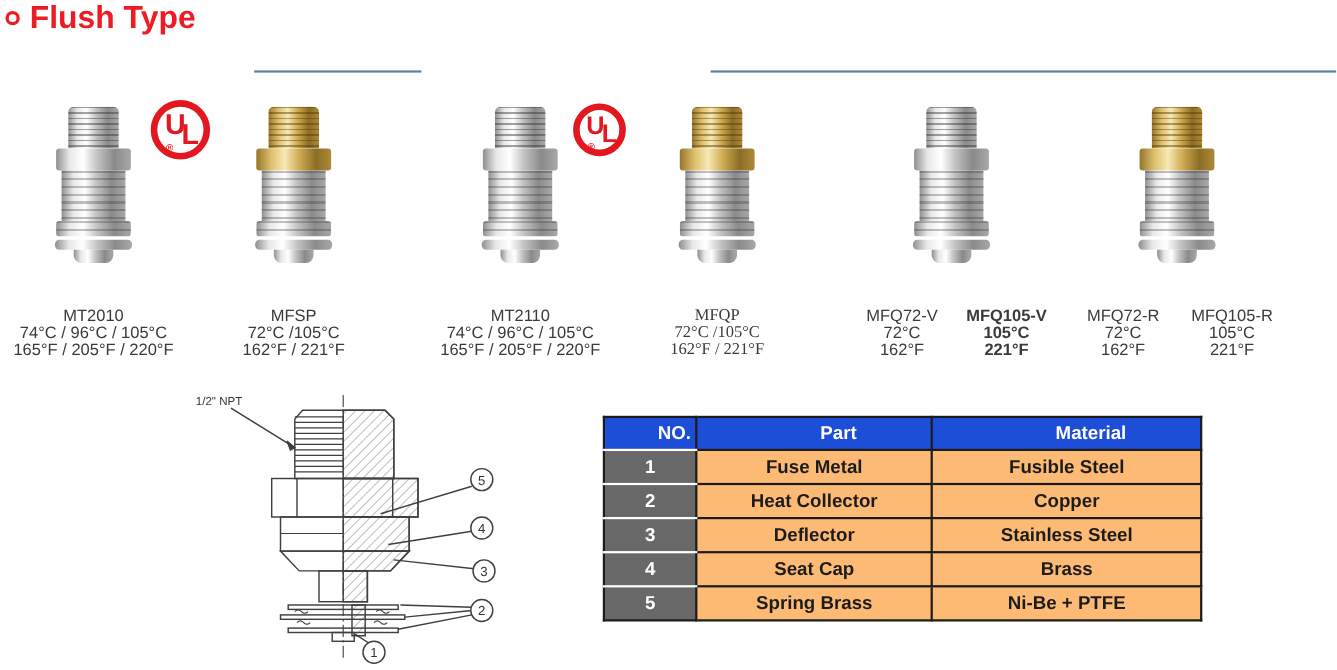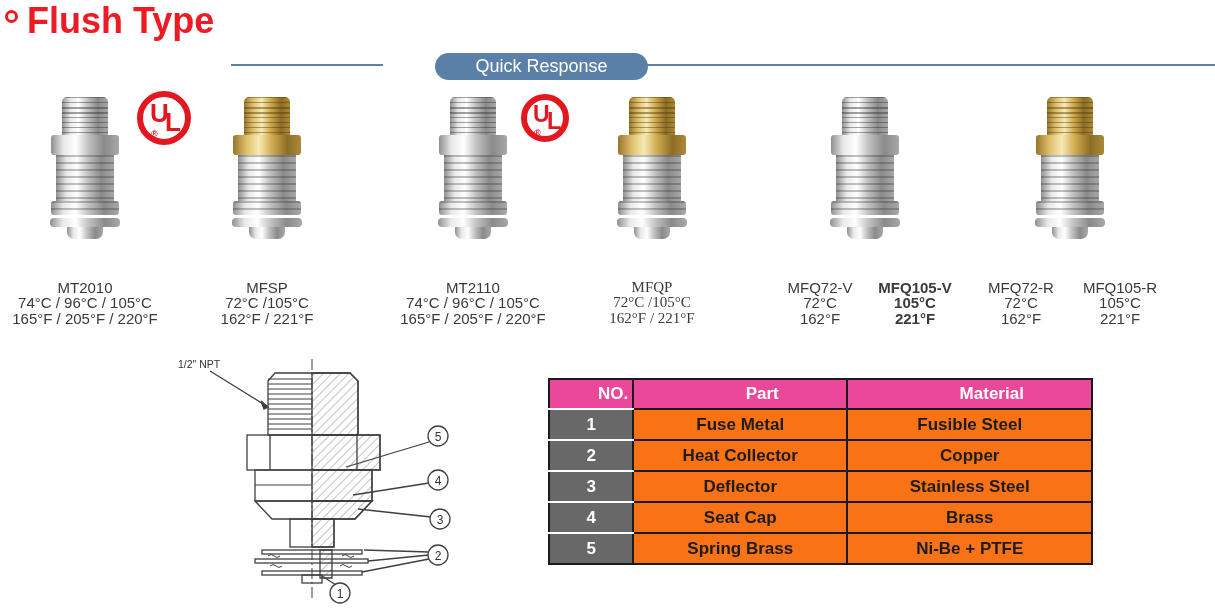--- a/index.html
+++ b/index.html
@@ -10,21 +10,21 @@
     overflow:hidden;
   }
 
   
   .title-bullet {
     position:absolute; left:5px; top:10px; width:13px; height:13px;
     border:3px solid #ed1c24; border-radius:50%; background:#fff;
   }
   .page-title {
     position:absolute; left:27px; top:0px;
-    font-size:36px; font-weight:bold; letter-spacing:0px; color:#ed1c24;
+    font-size:29px; font-weight:bold; letter-spacing:0px; color:#ed1c24;
   }
 
   
   .pill {
     position:absolute; top:53px; height:27px; border-radius:14px;
     background:#5b80a8; color:#ffffff; font-size:18px; font-weight:normal;
     display:flex; align-items:center; justify-content:center;
   }
   .pill-std { left:10px; width:223px; }
   .pill-qck { left:435px; width:213px; }
@@ -89,39 +89,36 @@
 
   
   .parts-table {
     position:absolute; left:548px; top:378px;
     border-collapse:collapse; table-layout:fixed;
   }
   .parts-table th, .parts-table td {
     border:2px solid #1b1b1b; text-align:center; vertical-align:middle;
     font-size:17px; height:31px; padding:0 4px;
   }
-  .parts-table thead th { background:#ec4899; color:#ffffff; font-weight:bold; height:30px;padding-left:48px; }
+  .parts-table thead th { background:#1d4ed8; color:#ffffff; font-weight:bold; height:30px;padding-left:48px; }
   .parts-table td.no-cell { background:#686868; color:#ffffff; font-weight:bold; border-bottom-color:#ffffff; }
   .parts-table th.no-head { border-bottom-color:#ffffff; }
   .parts-table tr:last-child td.no-cell { border-bottom-color:#1b1b1b; }
-  .parts-table td.part-cell, .parts-table td.mat-cell { color:#1c1c1c; font-weight:bold; background:#f97316; }
+  .parts-table td.part-cell, .parts-table td.mat-cell { color:#1c1c1c; font-weight:bold; background:#fdba74; }
   .col-no { width:73px; } .col-part { width:214px; } .col-mat { width:245px; }
 </style>
 </head>
 <body>
 
 <div id="page">
 
   <div class="title-bullet"></div>
   <h1 class="page-title">Flush Type</h1>
 
   <div class="pill-line line-std"></div>
-  <div class="pill pill-qck">
-    <span>Quick Response</span>
-  </div>
   <div class="pill-line line-qck"></div>
 
   <div class="figure" style="left:35px">
     <div class="sp th-ch sp-threads"></div>
     <div class="sp sm-ch sp-hex"></div>
     <div class="sp gr-ch sp-body"></div>
     <div class="sp gr-ch sp-ring"></div>
     <div class="sp sm-ch sp-disc"></div>
     <div class="sp sm-ch sp-face"></div>
   </div>

